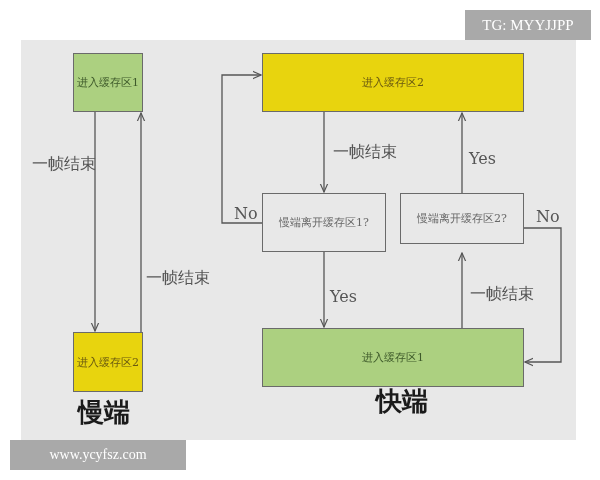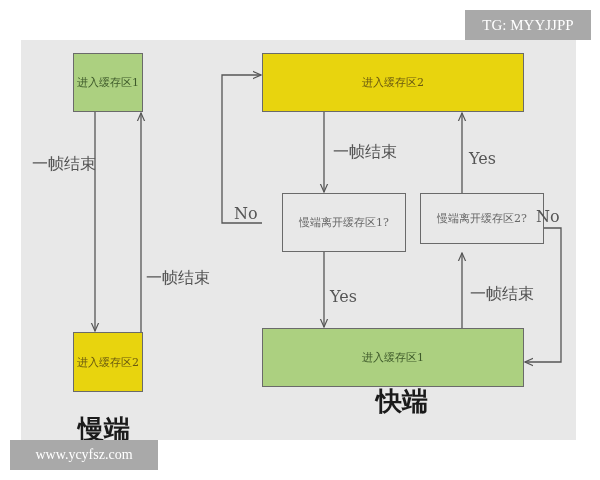--- a/index.html
+++ b/index.html
@@ -13,21 +13,21 @@
       background: #e8e8e8;
     }
     .box {
       position: absolute; box-sizing: border-box;
       border: 1px solid #6a6a6a;
       display: flex; align-items: center; justify-content: center;
       font-size: 11px;
     }
     .green { background: #acd080; color: #3e5a2a; }
     .yellow { background: #e8d40e; color: #6a5a10; }
-    .decision { background: #e8e8e8; color: #666666; font-size: 11px; margin-left: 20px; }
+    .decision { background: #e8e8e8; color: #666666; font-size: 11px; }
     .label {
       position: absolute; font-size: 16px; color: #555555; white-space: nowrap;
     }
     .title {
       position: absolute; font-size: 26px; font-weight: bold; color: #1a1a1a;
       font-family: "DejaVu Sans", "Liberation Sans", sans-serif;
     }
     svg.arrows { position: absolute; left: 0; top: 0; }
     .wm {
       position: absolute; background: #a9a9a9; color: #ffffff;
@@ -66,21 +66,21 @@
 </svg>
 
 <div class="box green" style="left:73px;top:53px;width:70px;height:59px;">
   <span>进入缓存区1</span>
 </div>
 <div class="box yellow" style="left:73px;top:332px;width:70px;height:60px;">
   <span>进入缓存区2</span>
 </div>
 <div class="label" style="left:32px;top:154px;">一帧结束</div>
 <div class="label" style="left:146px;top:268px;">一帧结束</div>
-<div class="title" style="left:78px;top:412px;">慢端</div>
+<div class="title" style="left:78px;top:395px;">慢端</div>
 
 <div class="box yellow" style="left:262px;top:53px;width:262px;height:59px;">
   <span>进入缓存区2</span>
 </div>
 <div class="box decision" style="left:262px;top:193px;width:124px;height:59px;">
   <span>慢端离开缓存区1?</span>
 </div>
 <div class="box decision" style="left:400px;top:193px;width:124px;height:51px;">
   <span>慢端离开缓存区2?</span>
 </div>
@@ -90,13 +90,13 @@
 
 <div class="label" style="left:333px;top:142px;">一帧结束</div>
 <div class="label" style="left:469px;top:149px;">Yes</div>
 <div class="label" style="left:234px;top:204px;">No</div>
 <div class="label" style="left:536px;top:207px;">No</div>
 <div class="label" style="left:330px;top:287px;">Yes</div>
 <div class="label" style="left:470px;top:284px;">一帧结束</div>
 <div class="title" style="left:376px;top:384px;">快端</div>
 
 <div class="wm" style="left:465px;top:10px;width:126px;height:30px;font-size:15px;">TG: MYYJJPP</div>
-<div class="wm" style="left:10px;top:440px;width:148px;height:30px;font-size:14px;">www.ycyfsz.com</div>
+<div class="wm" style="left:10px;top:440px;width:176px;height:30px;font-size:14px;">www.ycyfsz.com</div>
 
 </body></html>

